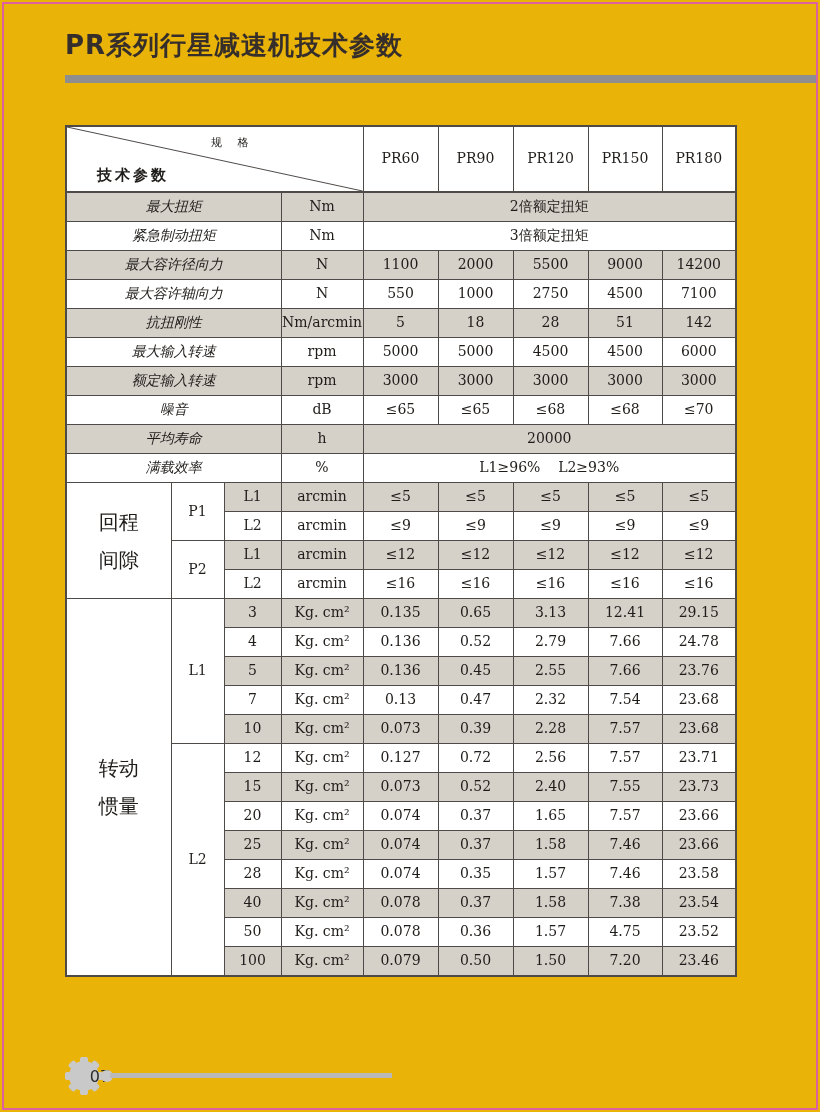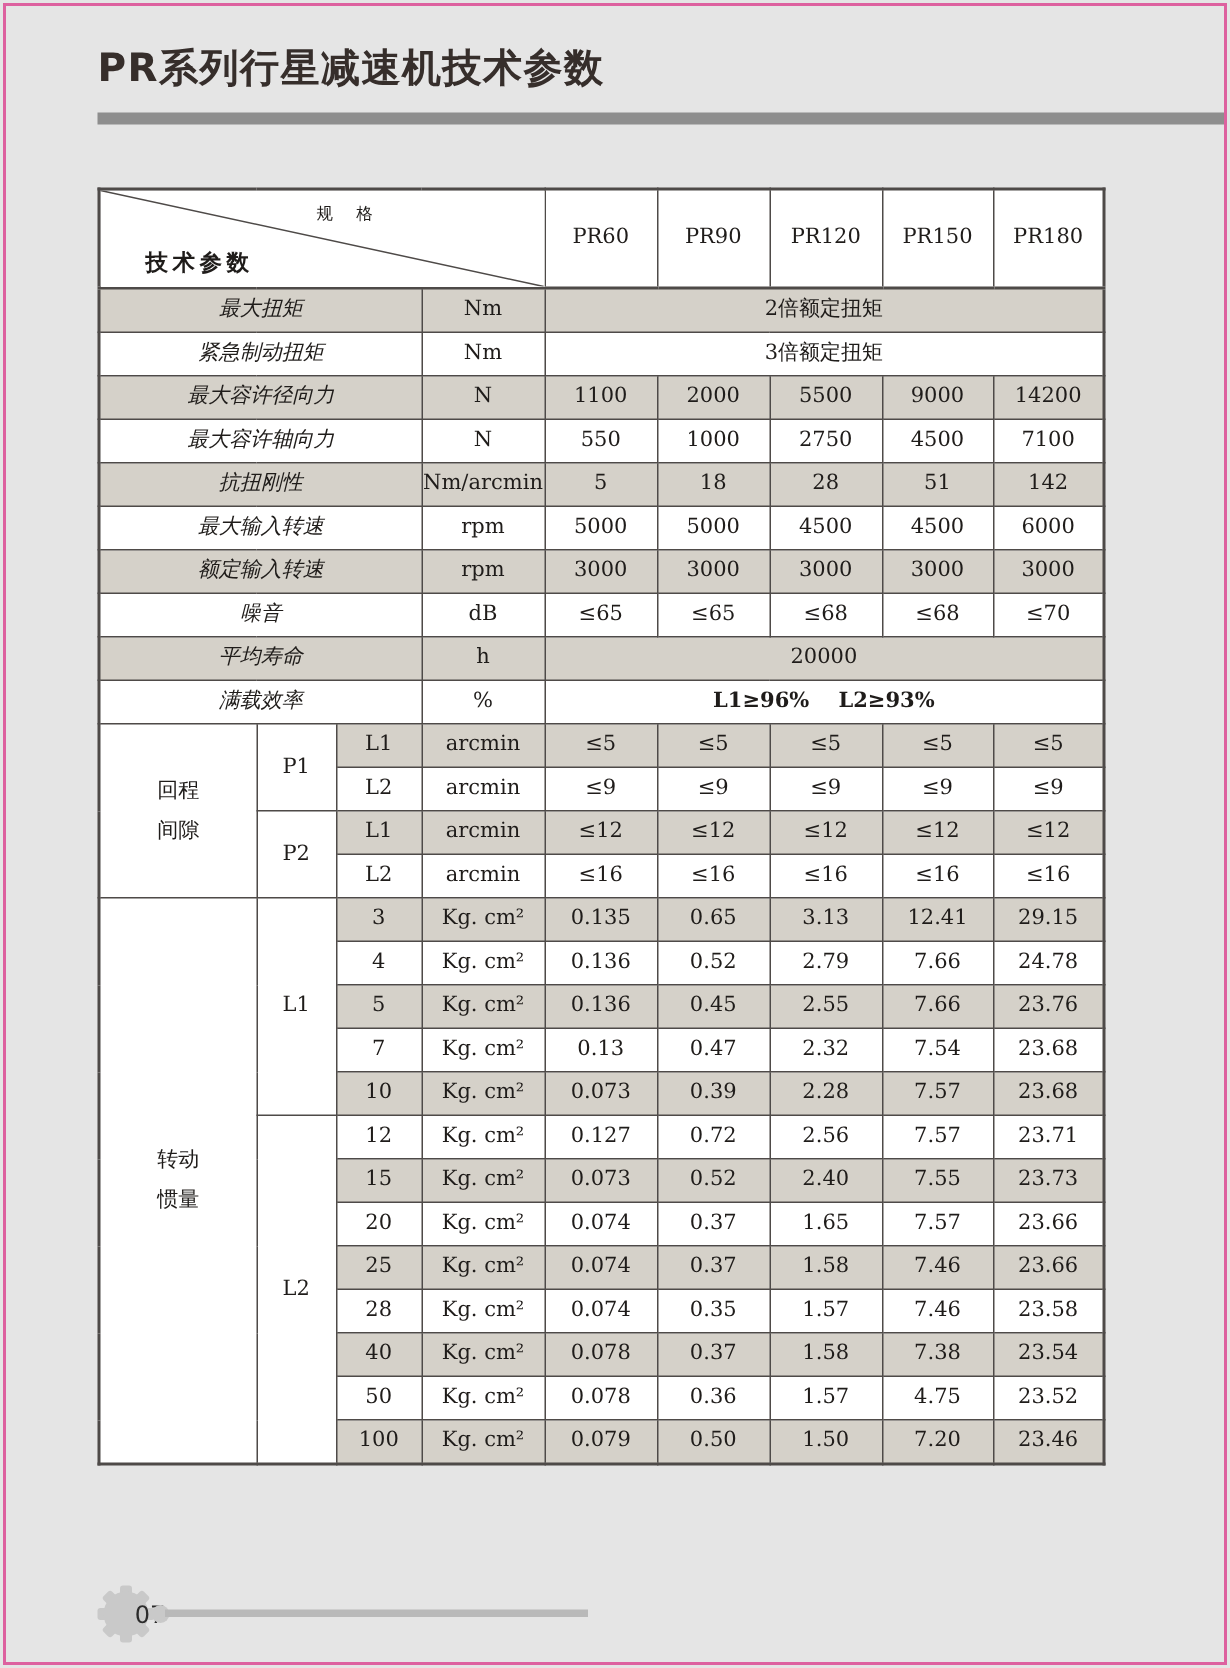--- a/index.html
+++ b/index.html
@@ -1,37 +1,37 @@
 <!DOCTYPE html>
 <html><head>
 <meta charset="utf-8">
 <style>
   html,body{margin:0;padding:0;background:#fff;}
-  .page{position:relative;width:820px;height:1112px;background:#e5e5e5;overflow:hidden;
+  .page{position:relative;width:820px;height:1112px;background:#eab308;overflow:hidden;
         font-family:"DejaVu Serif",serif;color:#1f1c1a;}
   .page-border{position:absolute;left:2px;top:2px;right:2px;bottom:2px;
         border:2px solid #dd619f;pointer-events:none;}
   .title{position:absolute;left:65px;top:28px;margin:0;font-family:"DejaVu Sans",sans-serif;
         font-size:26px;font-weight:700;letter-spacing:1px;color:#362e2b;}
   .title-bar{position:absolute;left:65px;top:75px;width:751px;height:8px;background:#8e8e8e;}
 
   table.spec{position:absolute;left:65px;top:125px;width:670px;border-collapse:collapse;
         table-layout:fixed;border:2px solid #4e4a48;}
   table.spec td{border:1px solid #4e4a48;height:28px;padding:0;text-align:center;
         vertical-align:middle;font-size:14px;line-height:1.1;background:#ffffff;}
   table.spec td.g{background:#d5d1c9;}
   td.lbl{font-size:14px;font-style:italic;}
   td.u{font-size:13px;}
   td.diag{position:relative;height:64px;background:#ffffff;border-bottom:2px solid #4e4a48;}
   .diag svg{position:absolute;left:0;top:0;width:100%;height:100%;}
   .diag .spec-lab{position:absolute;left:144px;top:10px;font-weight:400;font-size:11px;letter-spacing:6px;}
   .diag .param-lab{position:absolute;left:30px;bottom:8px;font-weight:700;font-size:15px;letter-spacing:3px;text-align:center;}
   tr.hdr td{height:64px;border-bottom:2px solid #4e4a48;font-size:14px;}
-  .vlbl span{display:inline-block;width:2.3em;line-height:1.9;font-size:14px;}
-  .pre{white-space:pre;font-weight:bold;}
+  .vlbl span{display:inline-block;width:2.3em;line-height:1.9;font-size:20px;}
+  .pre{white-space:pre;}
 
   .gear-wrap{position:absolute;left:64px;top:1056px;width:40px;height:40px;}
   .gear-wrap svg{position:absolute;left:0;top:0;}
   .page-num{position:absolute;left:16px;top:0;width:40px;height:40px;display:flex;
         align-items:center;justify-content:center;font-family:"DejaVu Sans",sans-serif;
         font-size:16px;color:#2b2b2b;}
   .footer-dot{position:absolute;left:101px;top:1070px;width:12px;height:12px;
         border-radius:50%;background:#c9c9c9;}
   .footer-rule{position:absolute;left:110px;top:1073px;width:282px;height:5px;background:#b9b9b9;}
 </style>

